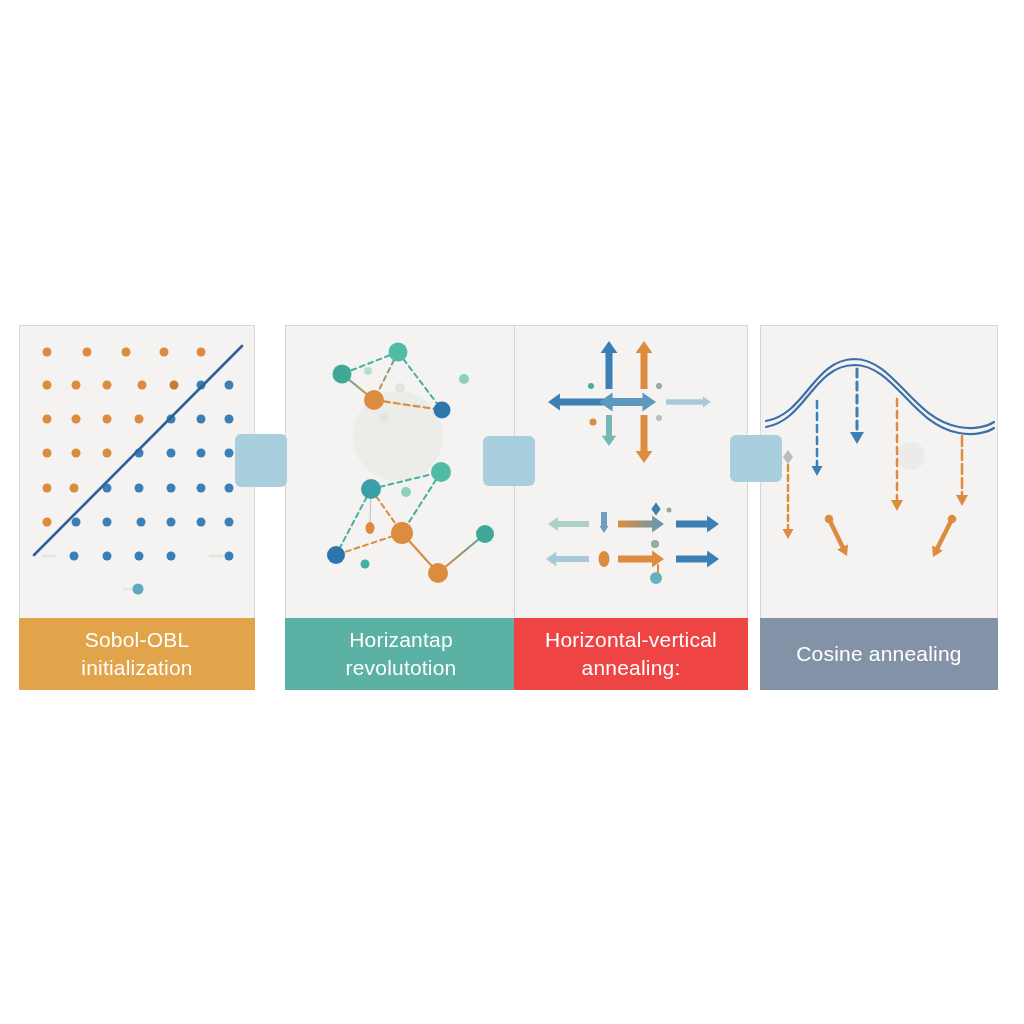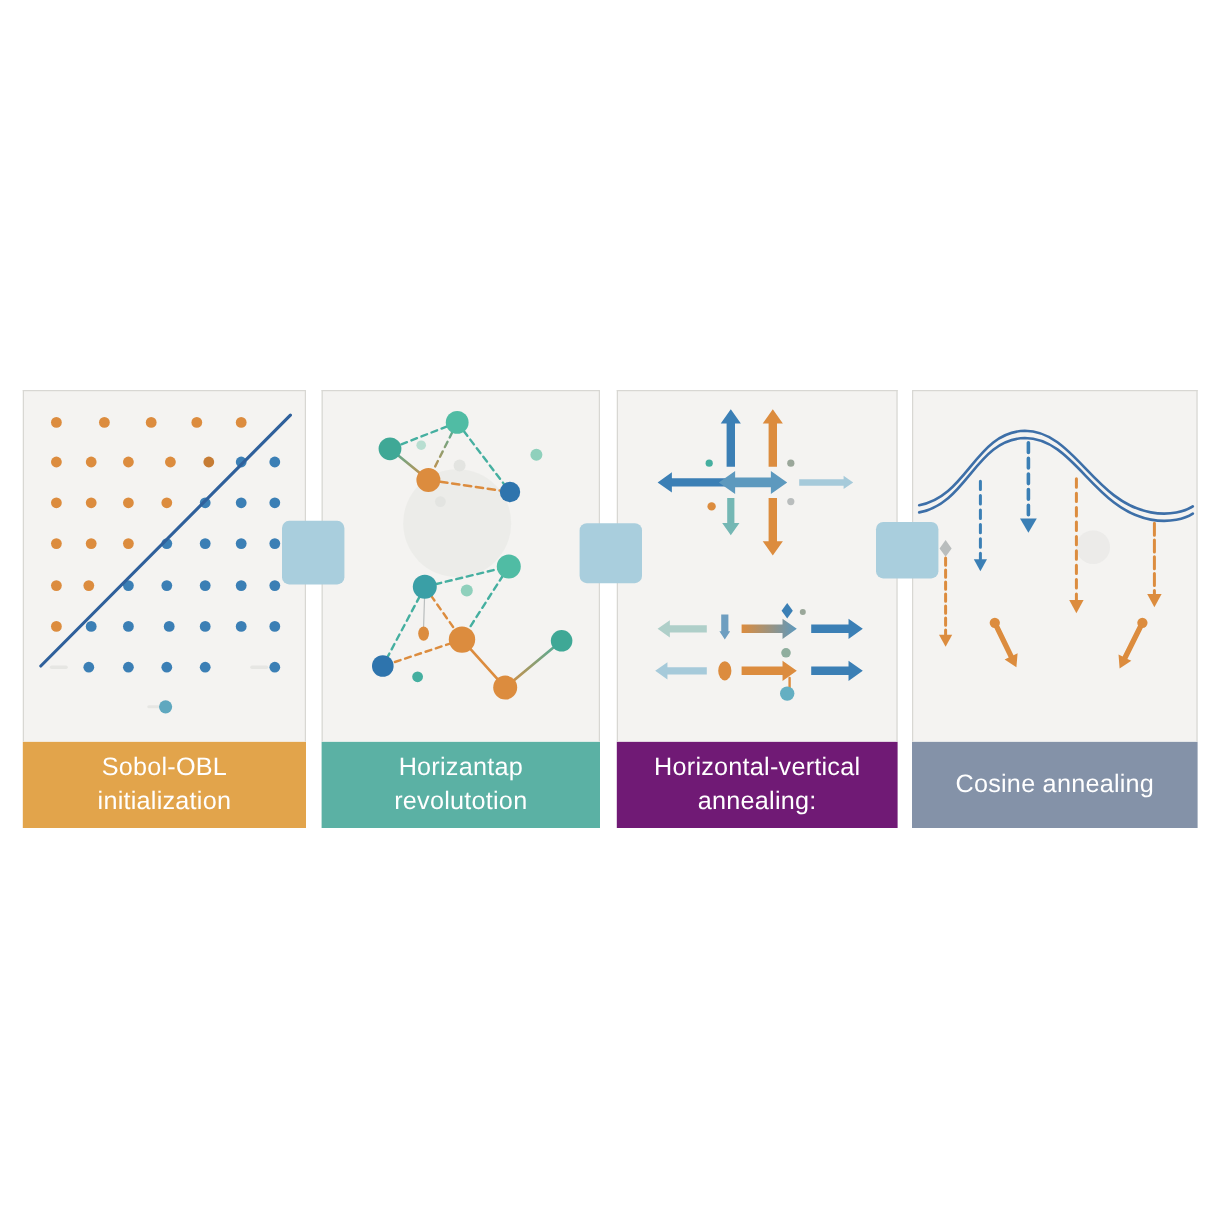--- a/index.html
+++ b/index.html
@@ -8,21 +8,21 @@
   .figure{position:absolute;left:0;top:0;width:824px;height:1024px;}
   .panel{position:absolute;top:325px;height:365px;display:flex;flex-direction:column;}
   .panel-content{flex:1 1 auto;background:#f4f3f1;border:1px solid #d8d7d3;border-bottom:none;
                  box-sizing:border-box;position:relative;}
   .panel-content svg{position:absolute;left:0;top:0;width:100%;height:100%;display:block;}
   .panel-label{height:72px;flex:0 0 72px;display:flex;flex-direction:column;align-items:center;
                justify-content:center;color:#ffffff;font-size:21px;line-height:1.35;
                letter-spacing:.2px;text-align:center;}
   .panel-label span{display:block;}
   #panel1{left:19px;width:236px;}
-  #panel2{left:268px;width:232px;}
+  #panel2{left:285px;width:232px;}
   #panel3{left:514px;width:234px;}
   #panel4{left:760px;width:238px;}
   .connector{position:absolute;border-radius:6px;z-index:5;}
   #conn1{left:235px;top:434px;width:52px;height:53px;}
   #conn2{left:483px;top:436px;width:52px;height:50px;}
   #conn3{left:730px;top:435px;width:52px;height:47px;}
 </style>
 </head>
 <body>
 
@@ -174,21 +174,21 @@
           <polygon points="161,201.5 192.1,201.5 192.1,206.4 204,198 192.1,189.6 192.1,194.5 161,194.5" fill="#3B7FB5"></polygon>
           <polygon points="74,230 41.2,230 41.2,225.8 31,233 41.2,240.2 41.2,236 74,236" fill="#A6CADA"></polygon>
           <ellipse cx="89" cy="233" rx="5.5" ry="8" fill="#DC8C3E" opacity="1"></ellipse>
           <polygon points="103,236.5 137.1,236.5 137.1,241.4 149,233 137.1,224.6 137.1,229.5 103,229.5" fill="#DC8C3E"></polygon>
           <line x1="143" y1="239" x2="143" y2="250" stroke="#DC8C3E" stroke-width="2" stroke-linecap="round"></line>
           <circle cx="140" cy="218" r="4" fill="#8FAE9E" opacity="1"></circle>
           <circle cx="141" cy="252" r="6" fill="#64AFC2" opacity="1"></circle>
           <polygon points="161,236.5 192.1,236.5 192.1,241.4 204,233 192.1,224.6 192.1,229.5 161,229.5" fill="#3B7FB5"></polygon>
         </svg>
     </div>
-    <div class="panel-label" style="background: #701a75;">
+    <div class="panel-label" style="background: #ef4444;">
       <span>Horizontal-vertical</span>
       <span>annealing:</span>
     </div>
   </div>
 
   <div class="panel" id="panel4">
     <div class="panel-content">
       <svg viewBox="0 0 236 292" preserveAspectRatio="xMidYMid meet">
           <defs></defs>
           <circle cx="150" cy="130" r="14" fill="#E3E4E1" opacity="0.5"></circle>

